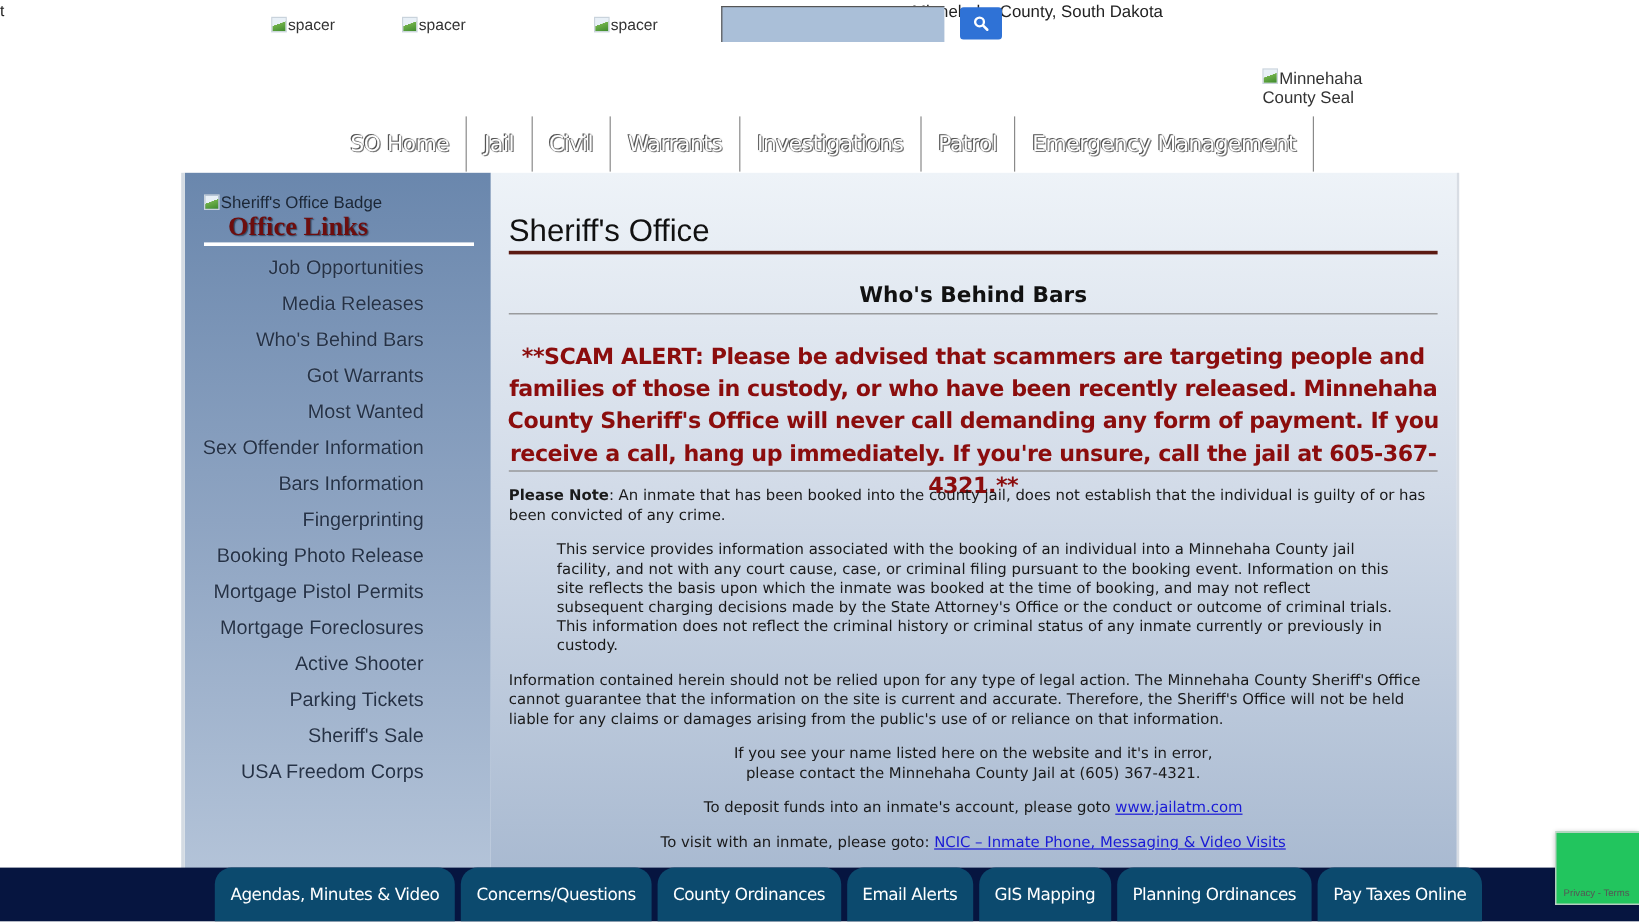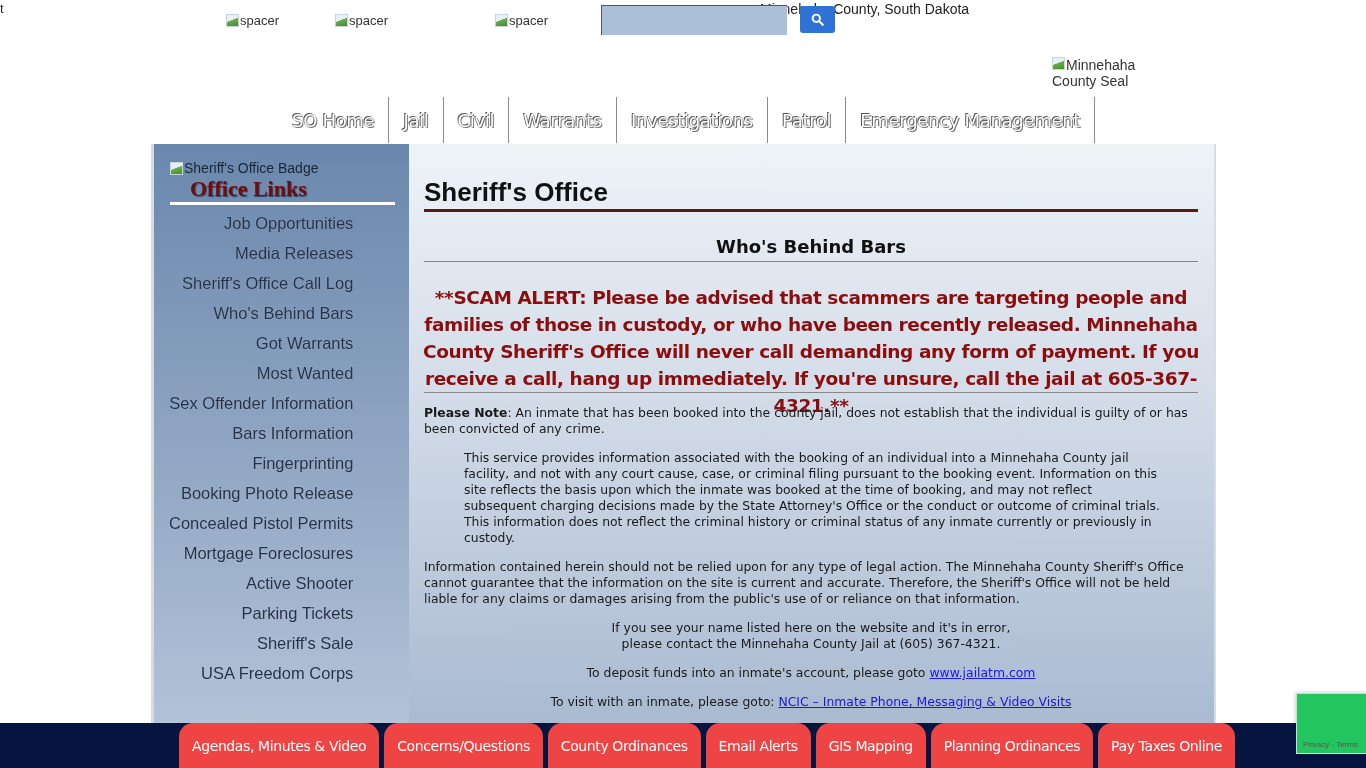--- a/index.html
+++ b/index.html
@@ -23,41 +23,41 @@
     .page-wrap { position: absolute; left: 151px; top: 144px; width: 1065px; height: 580px; }
 
     .sidebar { position: absolute; left: 0; top: 0; width: 258px; height: 580px; background: linear-gradient(180deg, #6a87ad 0%, #8ea4c2 50%, #b3c3d8 100%); border-left: 3px solid #d4dbe3; text-align: right; }
     .sidebar-badge { position: absolute; left: 16px; top: 16px; font-size: 14px; color: #1b2635; display: flex; align-items: center; }
     .sidebar-heading { position: absolute; left: 18px; top: 32px; font-family: "Liberation Serif", serif; font-weight: bold; font-size: 22px; color: #6d0d0d; text-shadow: 1px 1px 1px #34465f; margin-left: 18px; }
     .sidebar-rule { position: absolute; left: 16px; top: 58px; width: 225px; height: 3px; background: #ffffff; }
     .sidebar-list { position: absolute; left: 15px; top: 66px; list-style: none; }
     .sidebar-item { height: 30px; font-size: 16.5px; color: #253247; line-height: 26px; cursor: pointer; white-space: nowrap; text-shadow: 0 0 1px rgba(255,255,255,0.3); }
 
     .main { position: absolute; left: 258px; top: 0; width: 807px; height: 580px; background: linear-gradient(180deg, #eef3f8 0%, #d2dbe8 45%, #a9bad1 100%); border-right: 2px solid #d8dde4; }
-    .page-title { position: absolute; left: 15px; top: 33px; font-size: 26px; font-weight: bold; color: #111; }
+    .page-title { position: absolute; left: 15px; top: 33px; font-size: 26px; font-weight: normal; color: #111; }
     .title-rule { position: absolute; left: 15px; top: 65px; width: 774px; height: 3px; background: #5b1a12; }
     .section-title { position: absolute; left: 15px; top: 92px; width: 774px; text-align: center; font-family: "DejaVu Sans", sans-serif; font-size: 18px; font-weight: bold; color: #111; }
     .section-rule { position: absolute; left: 15px; top: 117px; width: 774px; height: 1px; background: #888; }
     .scam-alert { position: absolute; left: 12px; top: 140px; width: 780px; text-align: center; font-family: "DejaVu Sans", sans-serif; font-weight: bold; font-size: 18.5px; line-height: 27px; color: #8b0d0d; letter-spacing: -0.4px; }
     .alert-rule { position: absolute; left: 15px; top: 248px; width: 774px; height: 1px; background: #888; }
 
     .body-text { position: absolute; font-family: "DejaVu Sans", sans-serif; font-size: 12.4px; line-height: 16px; color: #1a1a1a; }
     .note { left: 15px; top: 261px; width: 780px; }
     .note b { font-weight: bold; }
     .indent-block { left: 55px; top: 306px; width: 700px; }
     .disclaimer { left: 15px; top: 415px; width: 780px; }
     .center-text { left: 15px; width: 774px; text-align: center; }
     .error-text { top: 476px; }
     .deposit-text { top: 521px; }
     .visit-text { top: 550px; }
     .link { color: #1a1ad6; text-decoration: underline; cursor: pointer; }
 
     .footer-bar { position: absolute; left: 0; top: 723px; width: 1366px; height: 45px; background: #061540; }
     .footer-buttons { position: absolute; left: 179px; top: 723px; display: flex; gap: 5px; }
-    .footer-btn { height: 45px; padding: 0 13px; background: #ef4444; border-radius: 14px 14px 0 0; color: #ffffff; font-family: "DejaVu Sans", sans-serif; font-size: 14px; display: flex; align-items: center; letter-spacing: -0.4px; cursor: pointer; white-space: nowrap; }
+    .footer-btn { height: 45px; padding: 0 13px; background: #0c4a6e; border-radius: 14px 14px 0 0; color: #ffffff; font-family: "DejaVu Sans", sans-serif; font-size: 14px; display: flex; align-items: center; letter-spacing: -0.4px; cursor: pointer; white-space: nowrap; }
 
     .recaptcha { position: absolute; left: 1296px; top: 693px; width: 70px; height: 61px; background: #22c55e; border: 1px solid #d8d8d8; border-right: none; box-shadow: 0 0 4px rgba(0,0,0,0.25); }
     .recaptcha-links { position: absolute; left: 6px; top: 46px; font-size: 8px; color: #555; white-space: nowrap; }
   </style>
 </head>
 <body>
 
 <span class="stray-t">t</span>
 
 <span class="spacer" style="left:226px">
@@ -98,29 +98,28 @@
   <aside class="sidebar">
     <div class="sidebar-badge">
         <span class="broken-img-icon"></span>
         <span>Sheriff's Office Badge</span>
       </div>
     <div class="sidebar-heading">Office Links</div>
     <div class="sidebar-rule"></div>
     <ul class="sidebar-list">
       <li class="sidebar-item">Job Opportunities</li>
       <li class="sidebar-item">Media Releases</li>
-      <li class="sidebar-item">Sheriff's Office Call Log</li>
       <li class="sidebar-item">Who's Behind Bars</li>
       <li class="sidebar-item">Got Warrants</li>
       <li class="sidebar-item">Most Wanted</li>
       <li class="sidebar-item">Sex Offender Information</li>
       <li class="sidebar-item">Bars Information</li>
       <li class="sidebar-item">Fingerprinting</li>
       <li class="sidebar-item">Booking Photo Release</li>
-      <li class="sidebar-item">Concealed Pistol Permits</li>
+      <li class="sidebar-item">Mortgage Pistol Permits</li>
       <li class="sidebar-item">Mortgage Foreclosures</li>
       <li class="sidebar-item">Active Shooter</li>
       <li class="sidebar-item">Parking Tickets</li>
       <li class="sidebar-item">Sheriff's Sale</li>
       <li class="sidebar-item">USA Freedom Corps</li>
     </ul>
   </aside>
 
   <main class="main">
     <h1 class="page-title">Sheriff's Office</h1>

